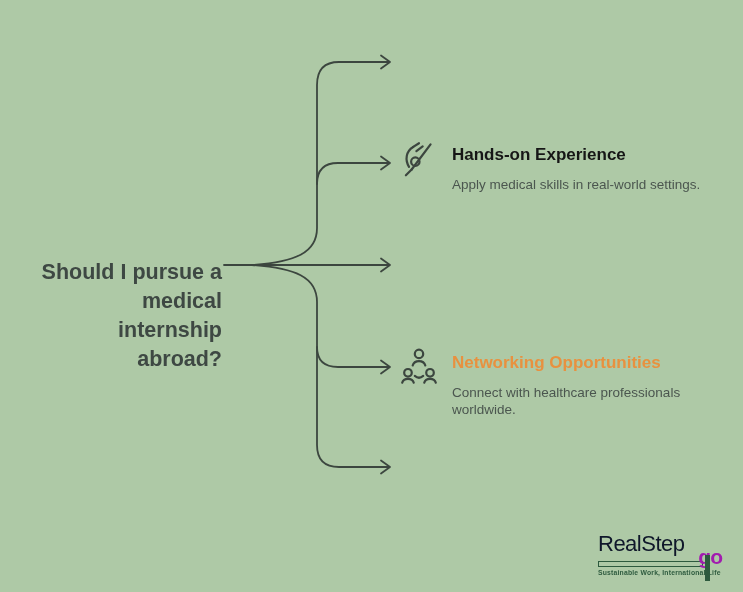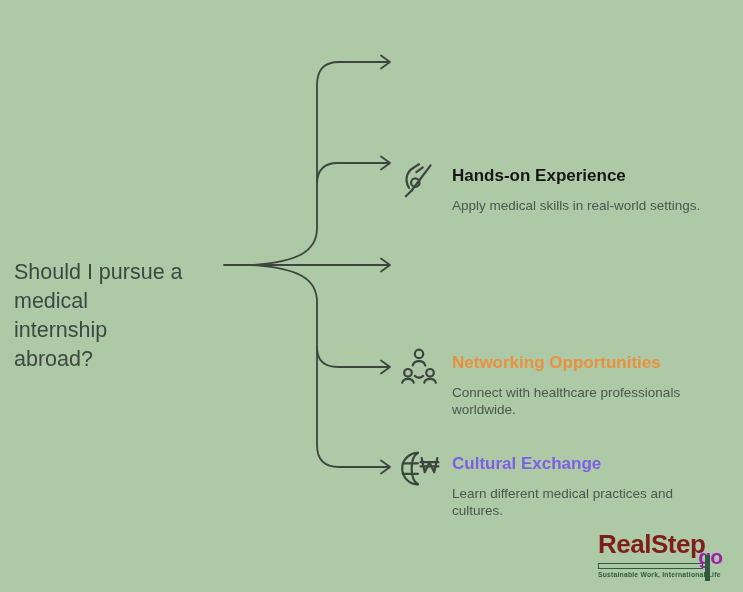--- a/index.html
+++ b/index.html
@@ -7,40 +7,40 @@
     position:relative;
     width:743px;height:592px;
     background:#aec9a6;
     font-family:"Liberation Sans", sans-serif;
     overflow:hidden;
   }
   .connectors{position:absolute;left:0;top:0;}
   .connectors path{fill:none;stroke:#3c463f;stroke-width:1.8;stroke-linecap:round;stroke-linejoin:round;}
   .question{
     position:absolute;left:14px;top:258px;width:208px;
-    text-align:left;
-    font-size:21.5px;font-weight:normal;line-height:29px;
+    text-align:right;
+    font-size:21.5px;font-weight:bold;line-height:29px;
     color:#3e4843;
     white-space:pre-line;
   }
   .branch{position:absolute;left:398px;width:345px;height:96px;}
   .branch-icon{position:absolute;left:0;top:0;width:42px;height:42px;}
   .branch-icon svg{width:42px;height:42px;}
   .branch-icon path,.branch-icon circle,.branch-icon rect,.branch-icon line,.branch-icon ellipse{
     fill:none;stroke:#3c463f;stroke-width:2.1;stroke-linecap:round;stroke-linejoin:round;
   }
   .branch-text{position:absolute;left:54px;top:6px;width:300px;}
   .branch-title{font-size:17px;font-weight:bold;line-height:21px;color:#161616;}
   .branch-desc{
     margin-top:11px;font-size:13.5px;line-height:17px;color:#4b564f;
     white-space:pre-line;
   }
   .logo{position:absolute;left:598px;top:529px;width:140px;color:#2d5a3e;}
   .logo-row{position:relative;line-height:30px;}
-  .logo-name{font-size:26px;font-weight:bold;letter-spacing:-0.5px;color:#7f1d1d;}
+  .logo-name{font-size:22px;font-weight:normal;letter-spacing:-0.5px;color:#0f172a;}
   .logo-go{
     position:absolute;right:16px;top:13px;
     font-size:21px;font-weight:bold;color:#a21caf;letter-spacing:-1px;
   }
   .logo-underbar{width:103px;height:4px;border:1px solid #2d5a3e;margin-top:0;}
   .logo-tagline{
     margin-top:2px;font-size:6.8px;font-weight:bold;letter-spacing:0.2px;
     color:#2d5a3e;white-space:nowrap;
   }
   .logo-vbar{position:absolute;left:107px;top:26px;width:5px;height:26px;background:#2d5a3e;}
@@ -67,21 +67,21 @@
     <path d="M 317 347 Q 317 367 338 367 H 389"></path>
     <path d="M 381 360.5 L 390 367 L 381 373.5"></path>
   </svg>
 
   <div class="question">Should I pursue a
 medical
 internship
 abroad?</div>
 
 
-  <div class="branch" style="top:159px;">
+  <div class="branch" style="top:138px;">
     <span class="branch-icon">
       <svg viewBox="0 0 40 40">
         <line x1="31" y1="6" x2="13" y2="30"></line>
         <line x1="13" y1="30" x2="7.5" y2="35.5"></line>
         <circle cx="16.5" cy="22.5" r="4"></circle>
         <path d="M10.5 27.5 C 6.5 21 7.5 12.5 14.5 8.5"></path>
         <path d="M14.5 8.5 l5.5 -3.5"></path>
         <path d="M17.5 12.5 l6 -4.5"></path>
       </svg>
     </span>
@@ -104,38 +104,20 @@
         <path d="M16 28.5 q4 3.5 8 0"></path>
       </svg>
     </span>
     <div class="branch-text">
       <div class="branch-title" style="color: rgb(232, 145, 63);">Networking Opportunities</div>
       <div class="branch-desc">Connect with healthcare professionals
 worldwide.</div>
     </div>
   </div>
 
-  <div class="branch" style="top:447px;">
-    <span class="branch-icon">
-      <svg viewBox="0 0 40 40">
-        <path d="M19 5.5 A 15 15 0 0 0 19 35.5"></path>
-        <path d="M19 5.5 C 11 10 11 31 19 35.5"></path>
-        <line x1="4.5" y1="15.5" x2="19" y2="15.5"></line>
-        <line x1="4.5" y1="25.5" x2="19" y2="25.5"></line>
-        <path d="M22.5 10.5 l3 13.5 4.5 -9.5 4.5 9.5 3 -13.5"></path>
-        <line x1="21.5" y1="14.5" x2="38.5" y2="14.5"></line>
-        <line x1="21.5" y1="18.5" x2="38.5" y2="18.5"></line>
-      </svg>
-    </span>
-    <div class="branch-text">
-      <div class="branch-title" style="color: rgb(125, 95, 230);">Cultural Exchange</div>
-      <div class="branch-desc">Learn different medical practices and
-cultures.</div>
-    </div>
-  </div>
 
   <div class="logo">
     <div class="logo-row">
       <span class="logo-name">RealStep</span>
       <span class="logo-go">go</span>
     </div>
     <div class="logo-underbar"></div>
     <div class="logo-tagline">Sustainable Work, International Life</div>
     <div class="logo-vbar"></div>
   </div>

